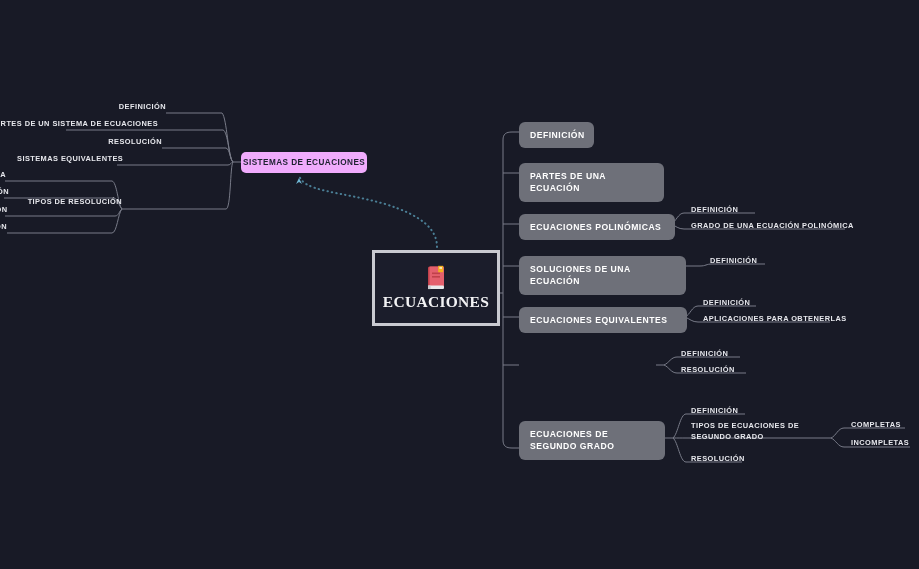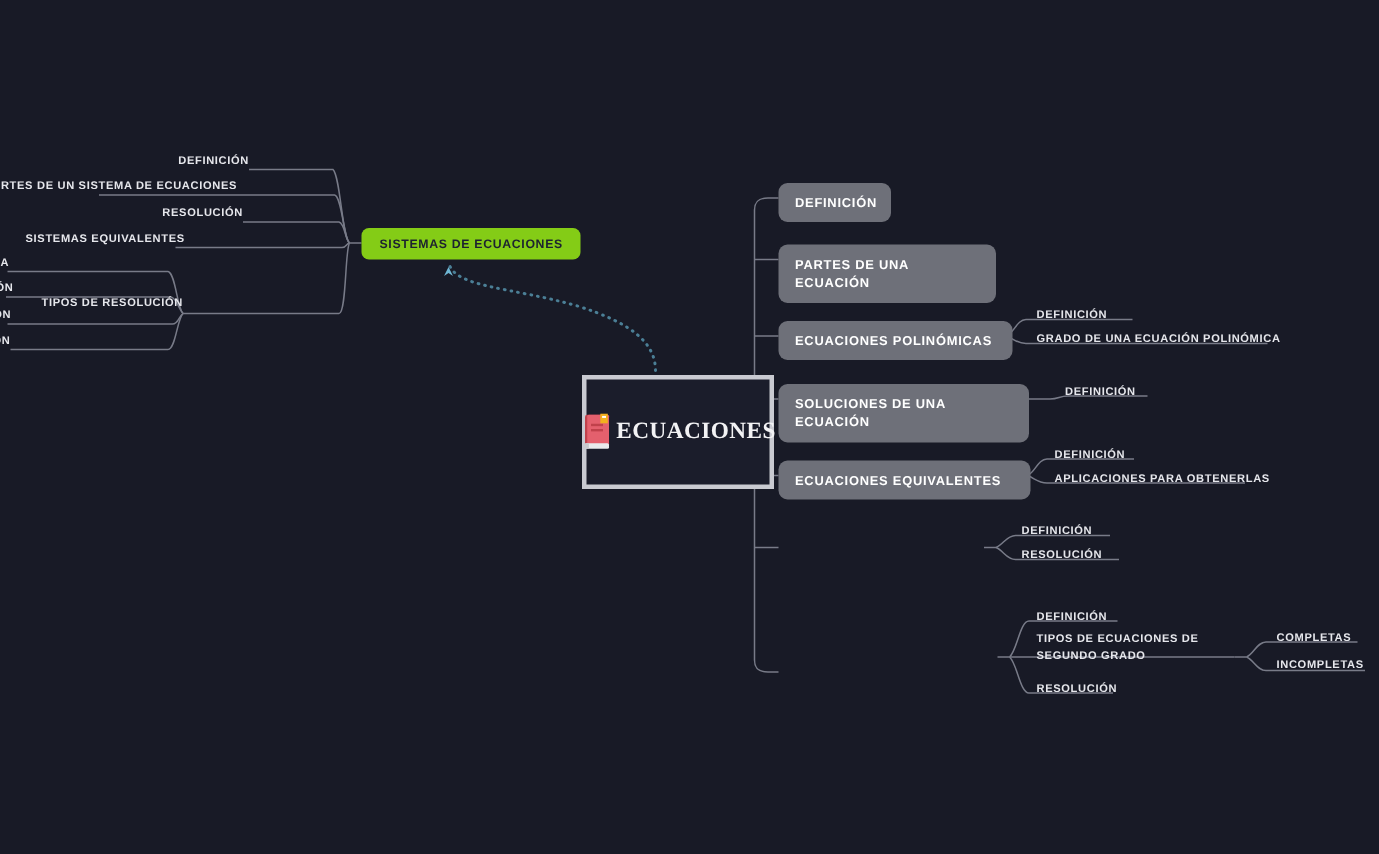--- a/index.html
+++ b/index.html
@@ -12,47 +12,46 @@
   }
   #canvas{position:absolute;inset:0;width:919px;height:569px;}
   svg.links{position:absolute;left:0;top:0;width:919px;height:569px;pointer-events:none;}
 
   
   .center-node{
     position:absolute;
     left:372px;top:250px;width:122px;height:70px;
     background:#1b1d2b;
     border:3px solid #c9cad1;
-    display:flex;flex-direction:row;
+    display:flex;flex-direction:column;
     align-items:center;justify-content:center;
     gap:2px;
-    margin-left:16px;
   }
   .center-icon{
     width:22px;height:26px;display:block;
   }
   .center-label{
     font-family:"Liberation Serif", serif;
     font-weight:bold;
     font-size:15.5px;
     letter-spacing:.3px;
     color:#f2f2f4;
     white-space:nowrap;
   }
 
   
   .blue-node{
     position:absolute;
-    background:#84cc16;
+    background:#f0abfc;
     color:#1d2230;
     border-radius:5px;
     font-size:8.2px;
     font-weight:bold;
     letter-spacing:.45px;
-    padding:6px 12px;
+    padding:6px 2px;
     white-space:nowrap;
     line-height:1.1;
   }
 
   
   .gray-node{
     position:absolute;
     background:#6e7079;
     color:#ffffff;
     border-radius:6px;
@@ -198,20 +197,23 @@
 
   <div class="gray-node" style="left:519px;top:256px;width:167px;">
     <span>SOLUCIONES DE UNA ECUACIÓN</span>
   </div>
 
   <div class="gray-node" style="left:519px;top:307px;width:168px;">
     <span>ECUACIONES EQUIVALENTES</span>
   </div>
 
 
+  <div class="gray-node" style="left:519px;top:421px;width:146px;">
+    <span>ECUACIONES DE SEGUNDO GRADO</span>
+  </div>
 
   <div class="tlabel" style="left:691px;top:204px;">DEFINICIÓN</div>
   <div class="tlabel" style="left:691px;top:220px;">GRADO DE UNA ECUACIÓN POLINÓMICA</div>
 
   <div class="tlabel" style="left:710px;top:255px;">DEFINICIÓN</div>
 
   <div class="tlabel" style="left:703px;top:297px;">DEFINICIÓN</div>
   <div class="tlabel" style="left:703px;top:313px;">APLICACIONES PARA OBTENERLAS</div>
 
   <div class="tlabel" style="left:681px;top:348px;">DEFINICIÓN</div>

